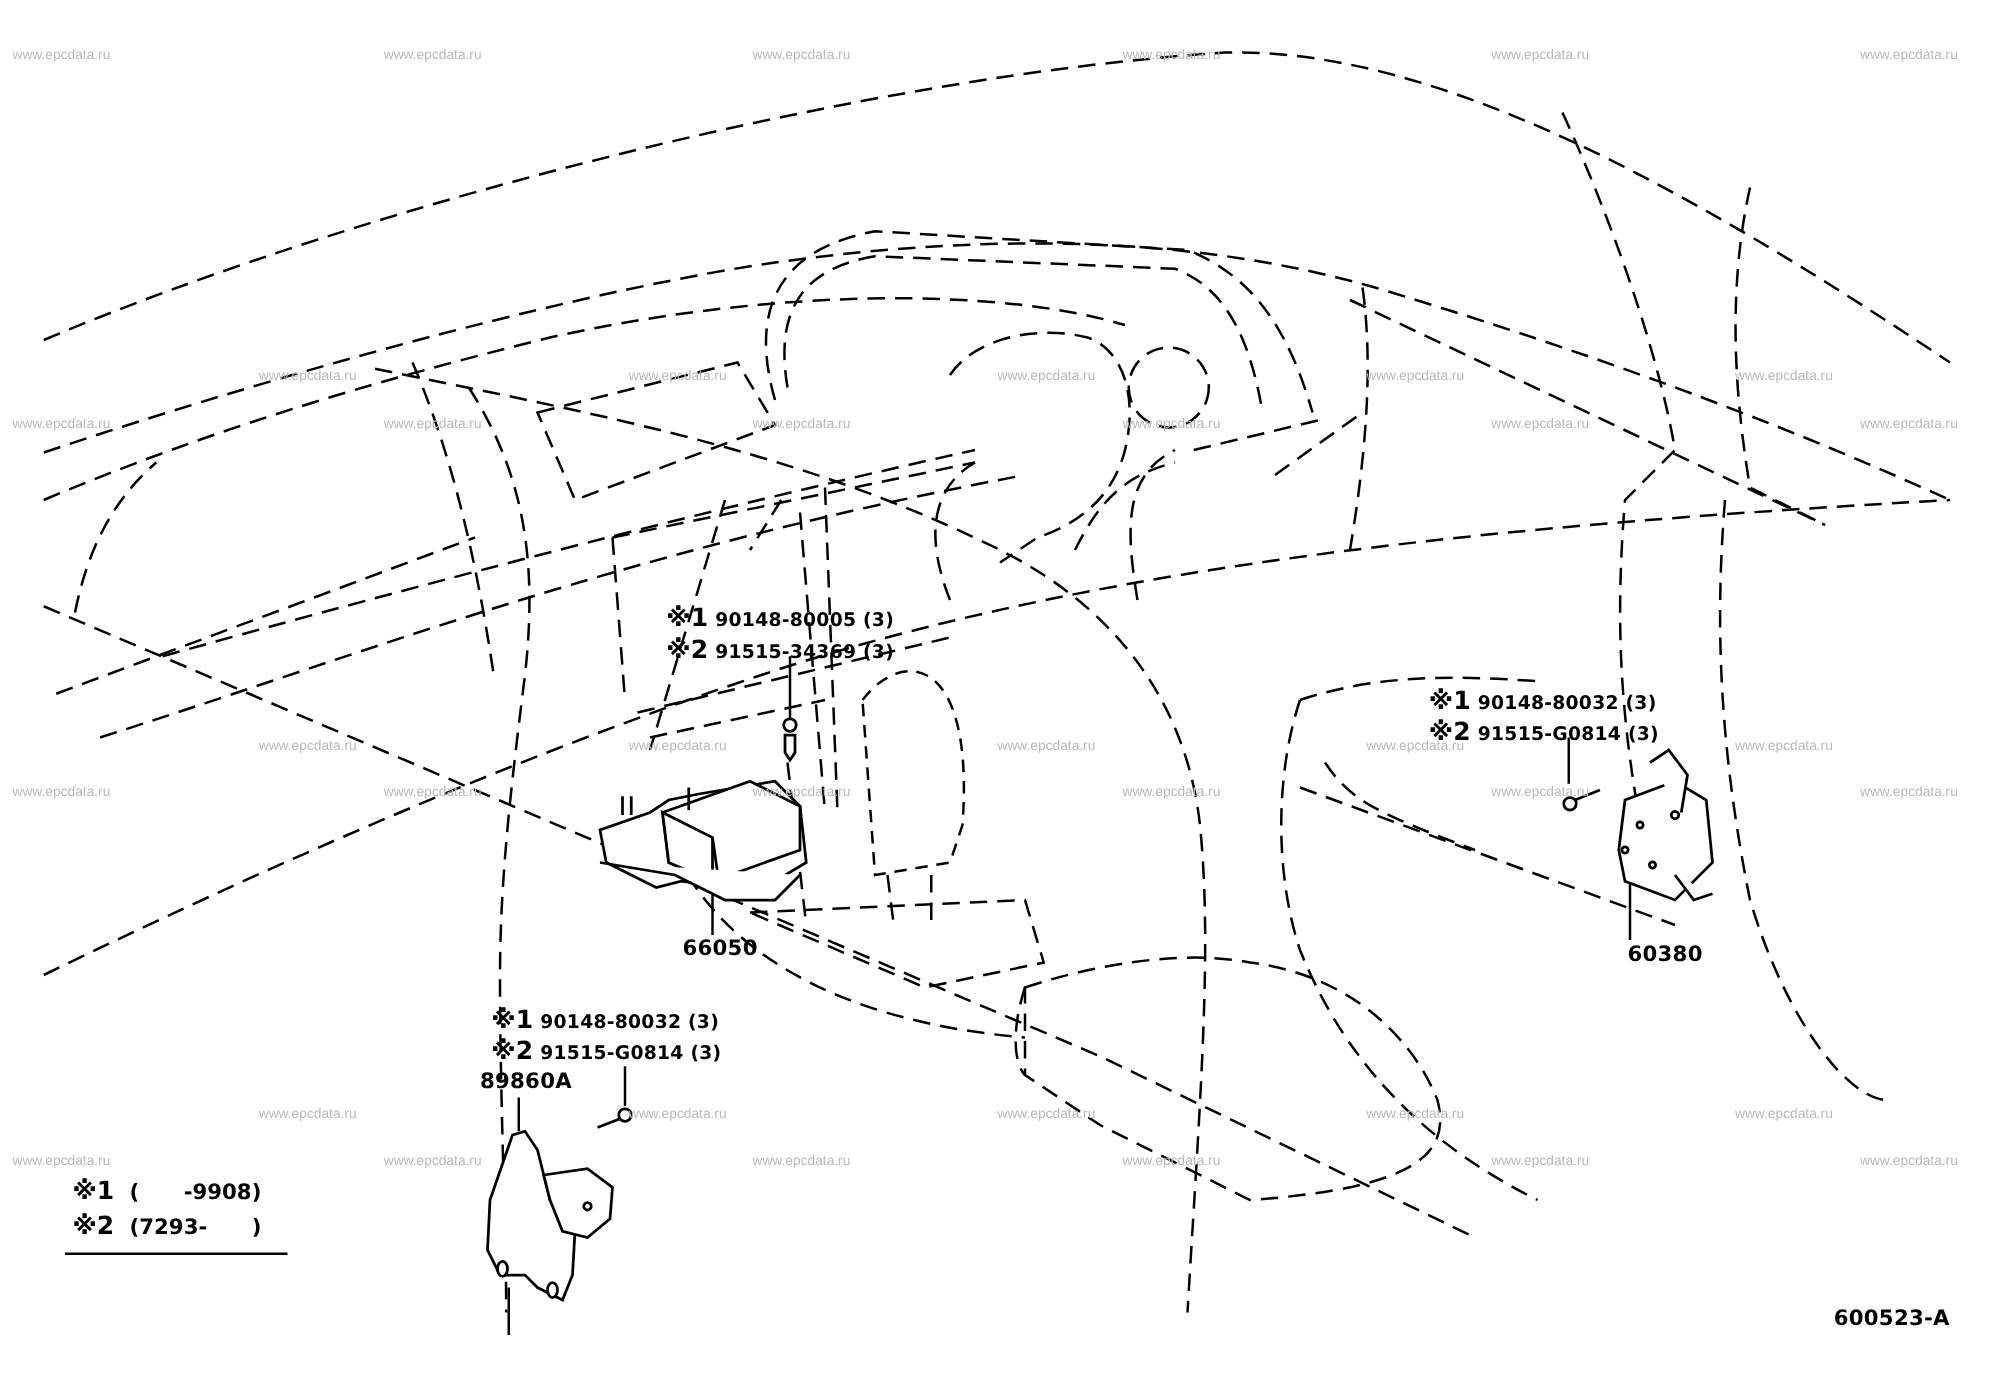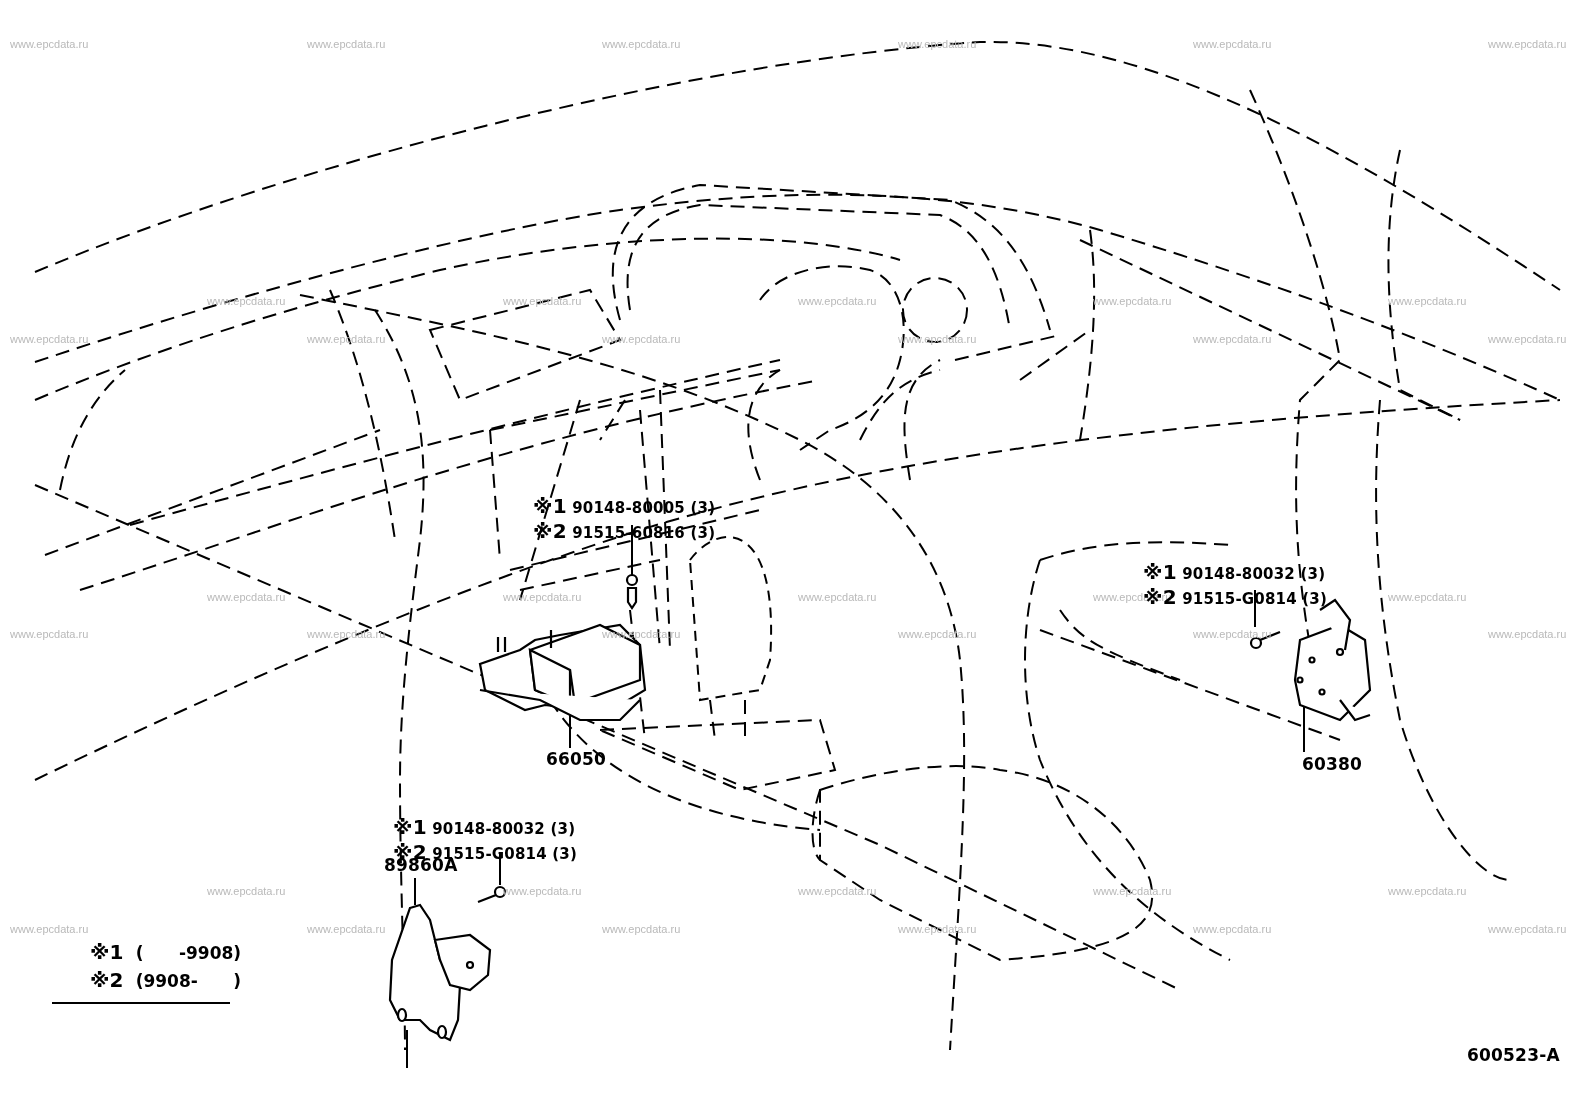--- a/index.html
+++ b/index.html
@@ -1,24 +1,24 @@
 <!DOCTYPE html>
 <html><head>
 <meta charset="utf-8">
 <style>
   html, body { margin:0; padding:0; background:#ffffff; }
   body { width:1592px; height:1099px; position:relative; overflow:hidden; font-family:"DejaVu Sans", sans-serif; }
   #diagram { position:absolute; left:0; top:0; width:1592px; height:1099px; }
   .wm { position:absolute; font-family:"Liberation Sans", sans-serif; font-size:11px; color:#b9b9b9; white-space:nowrap;margin-top:25px; }
   .lbl { position:absolute; font-family:"DejaVu Sans", sans-serif; font-weight:bold; color:#000; white-space:nowrap; letter-spacing:0.2px; }
-  .ref { font-size:15px;margin-top:12px; }
+  .ref { font-size:15px; }
   .pn  { font-size:17px; }
   .mark { font-size:20px; font-weight:bold; }
   .num  { font-size:20px; font-weight:bold; margin-right:6px; }
-  .legend-row { position:absolute; white-space:nowrap; font-weight:bold; font-size:18px;margin-left:32px; }
+  .legend-row { position:absolute; white-space:nowrap; font-weight:bold; font-size:18px; }
   svg path, svg line, svg ellipse, svg circle, svg polyline, svg polygon { vector-effect:non-scaling-stroke; }
 </style>
 </head>
 <body>
 
 <div id="diagram">
 
   <svg width="1592" height="1099" viewBox="0 0 1592 1099" style="position:absolute;left:0;top:0" fill="none" stroke="#000" stroke-width="2">
     <g stroke-dasharray="14 8">
       <path d="M35 272 C300 160 700 60 980 42 C1150 38 1350 150 1560 290"></path>
@@ -163,21 +163,21 @@
   <div class="wm" style="left:1193px;top:898px">www.epcdata.ru</div>
   <div class="wm" style="left:1488px;top:898px">www.epcdata.ru</div>
 
   <div class="lbl ref" style="left:533px;top:482px">
     <span class="mark">※1</span>
     <span>90148-80005</span>
     <span>(3)</span>
   </div>
   <div class="lbl ref" style="left:533px;top:507px">
     <span class="mark">※2</span>
-    <span>91515-60816</span>
+    <span>91515-34369</span>
     <span>(3)</span>
   </div>
   <div class="lbl pn" style="left:546px;top:749px">66050</div>
 
   <div class="lbl ref" style="left:1143px;top:548px">
     <span class="mark">※1</span>
     <span>90148-80032</span>
     <span>(3)</span>
   </div>
   <div class="lbl ref" style="left:1143px;top:573px">
@@ -199,18 +199,18 @@
   </div>
   <div class="lbl pn" style="left:384px;top:855px">89860A</div>
 
   <div>
     <div class="legend-row" style="left:58px;top:940px">
       <span class="mark">※</span><span class="num">1</span>
       <span style="white-space:pre;font-size:17px">(      -9908)</span>
     </div>
     <div class="legend-row" style="left:58px;top:968px">
       <span class="mark">※</span><span class="num">2</span>
-      <span style="white-space:pre;font-size:17px">(9908-      )</span>
+      <span style="white-space:pre;font-size:17px">(7293-      )</span>
     </div>
   </div>
 
   <div class="lbl pn" style="left:1467px;top:1045px">600523-A</div>
 </div>
 
 </body></html>

